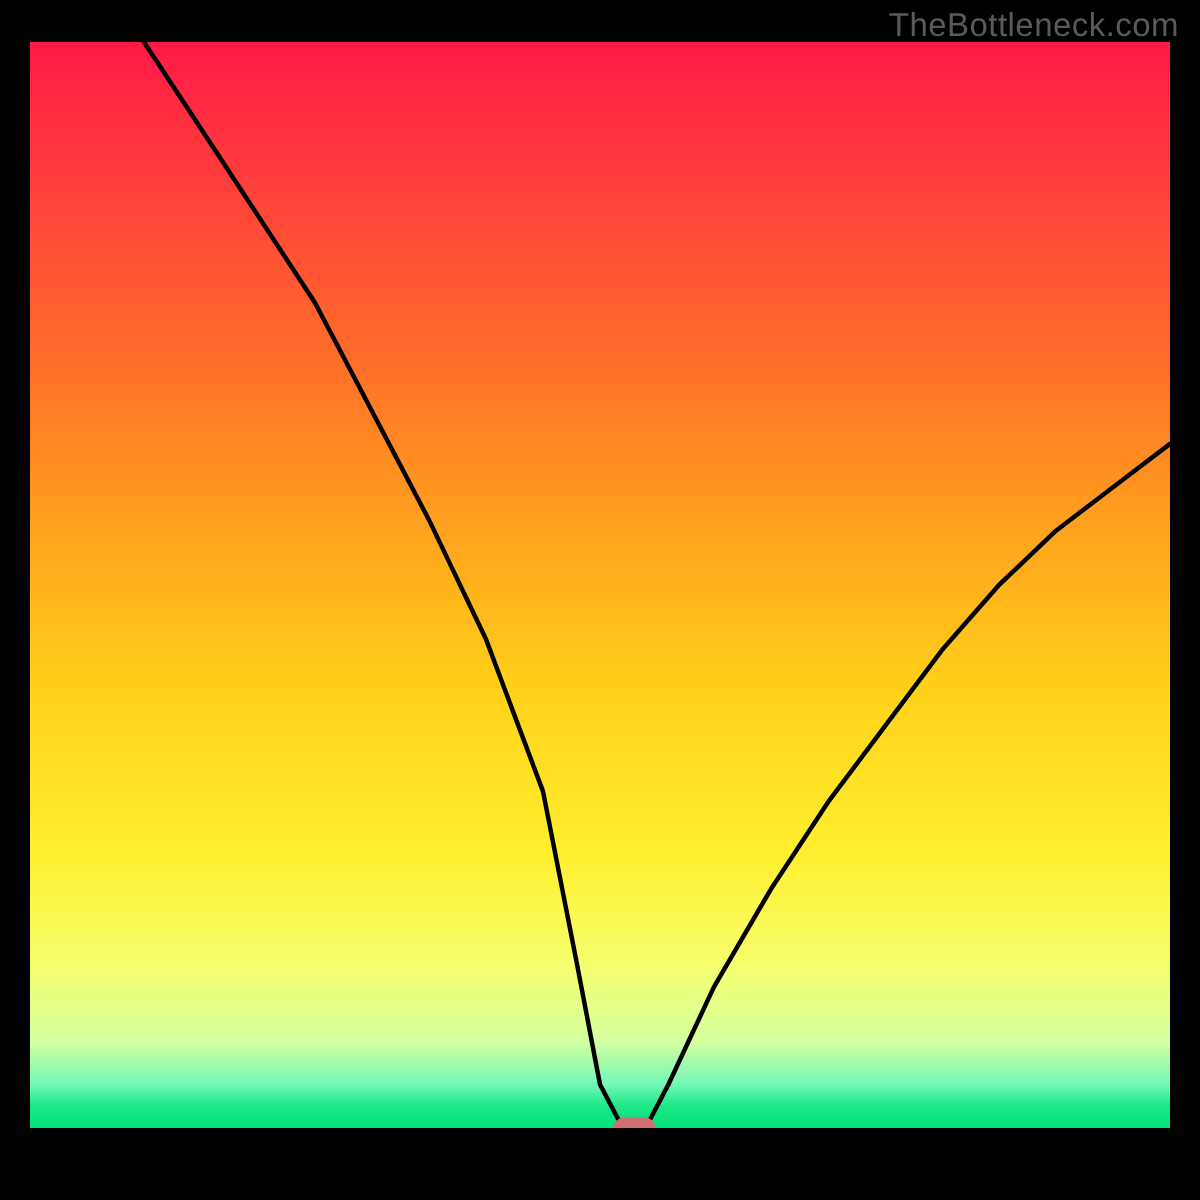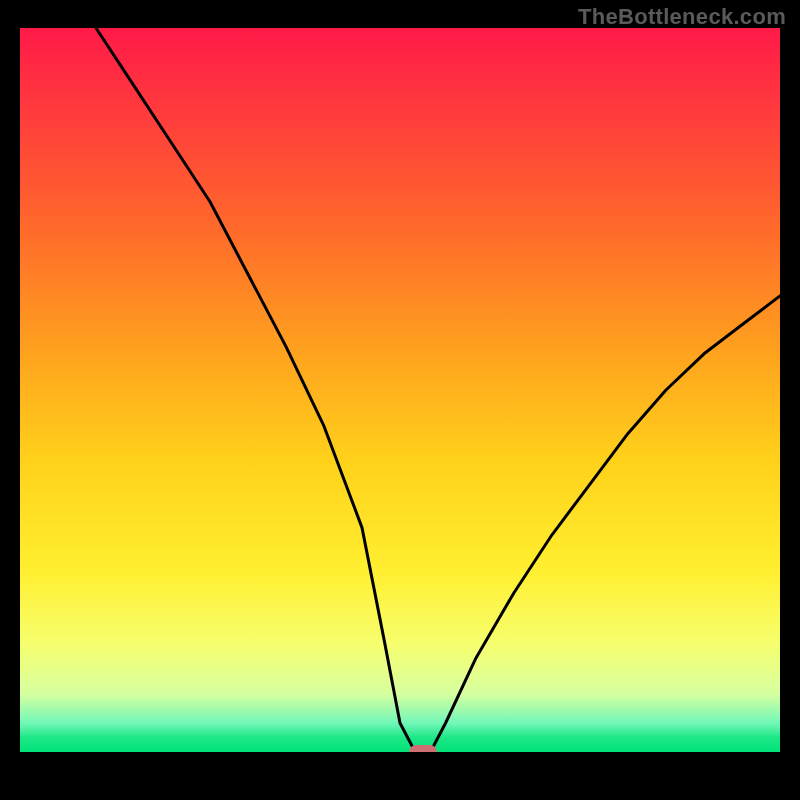--- a/index.html
+++ b/index.html
@@ -16,21 +16,21 @@
     width: 800px;
     height: 800px;
     background: #000;
   }
   .watermark {
     position: absolute;
     top: 4px;
     right: 14px;
     color: #5a5a5a;
     font-size: 22px;
-    font-weight: 700;
+    font-weight: 400;
     letter-spacing: 0.3px;
     user-select: none;
   }
   .plot-area {
     position: absolute;
     left: 20px;
     top: 28px;
     width: 760px;
     height: 724px;
     background: linear-gradient(to bottom,

